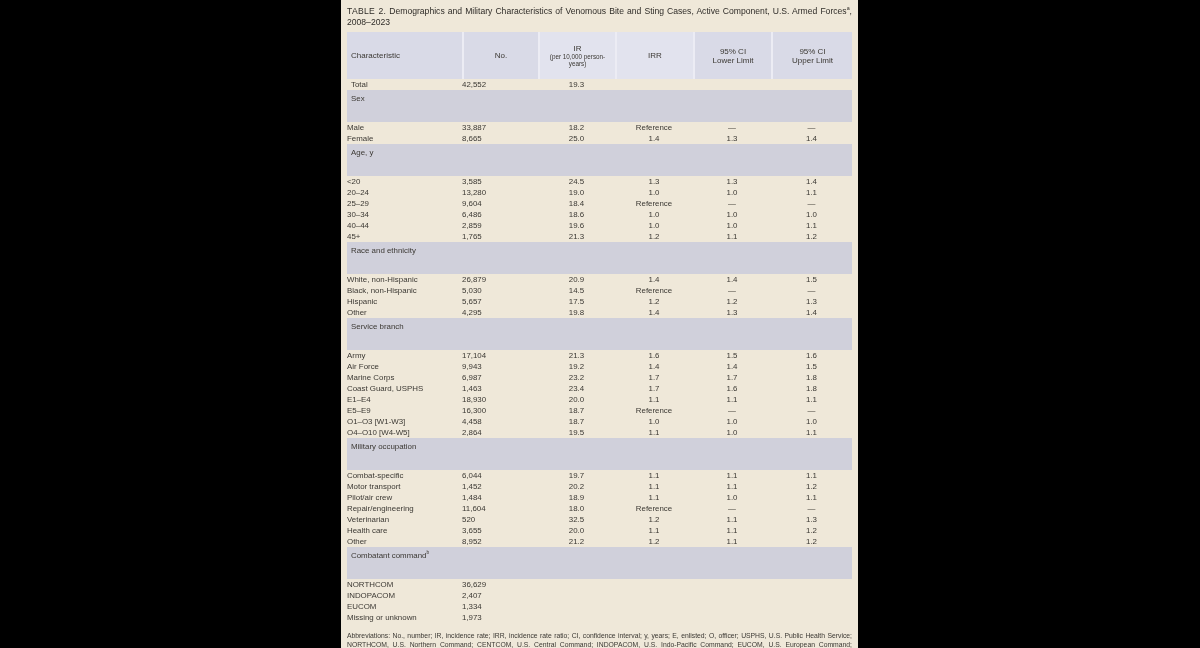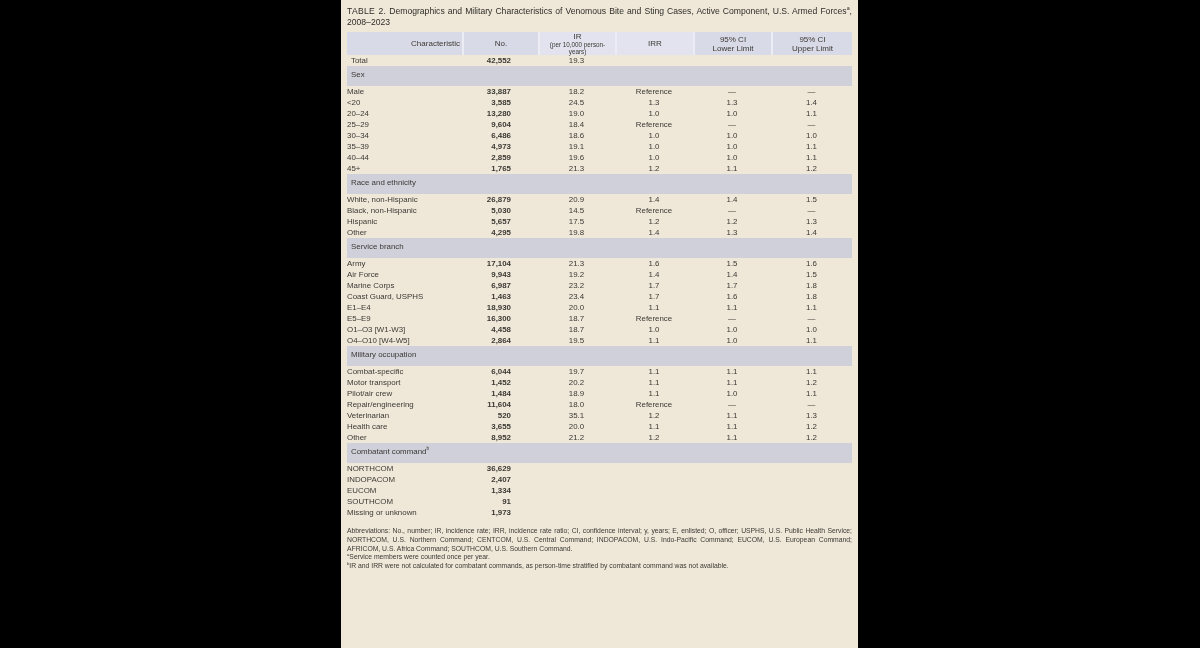--- a/index.html
+++ b/index.html
@@ -15,37 +15,37 @@
     font-size:8.6px;line-height:10.6px;text-align:justify;color:#2f2c28;margin:0 0 5px 0;
   }
   .title .b{font-weight:normal;letter-spacing:.3px;}
   sup{font-size:62%;vertical-align:super;line-height:0;}
   table{
     width:505px;table-layout:fixed;border-collapse:separate;border-spacing:0;
     color:#3b3833;
   }
   th{
     background:#D9DAE7;font-weight:normal;font-size:8px;line-height:9px;
-    padding:0 2px;vertical-align:middle;text-align:center;
-  }
-  th.first{text-align:right;padding-left:4px;margin-top:41px;}
+    padding:12px 2px;vertical-align:middle;text-align:center;
+  }
+  th.first{text-align:left;padding-left:4px;margin-top:41px;}
   th.lt{background:#E2E3EE;}
   th + th{border-left:2px solid #ECECF4;}
   th .note{font-size:6.3px;line-height:7px;}
   tr.data td{
     font-size:7.9px;height:11px;line-height:11px;padding:0;white-space:nowrap;
     overflow:visible;
   }
   td.lab{padding-left:16px;text-align:left;}
   td.lab.noind{padding-left:4px;}
-  tr.data td:nth-child(2){text-align:right;padding-right:27px;font-weight:bold;}
+  tr.data td:nth-child(2){padding-right:27px;}
   tr.data td:nth-child(n+3){text-align:center;}
   tr.section td{
     background:#D0D0DB;font-size:7.9px;height:16px;line-height:11px;
-    padding:0 0 4px 4px;text-align:left;white-space:nowrap;
+    padding:0 0 16px 4px;text-align:left;white-space:nowrap;
   }
   .footnotes{margin-top:9px;font-size:6.8px;line-height:8.7px;color:#3b3833;}
   .footnotes p{margin:0;}
   .footnotes .abbr{text-align:justify;}
 </style>
 </head>
 <body>
 
 <div class="page">
   <p class="title"><span class="b">TABLE 2.</span><span> Demographics and Military Characteristics of Venomous Bite and Sting Cases, Active Component, U.S. Armed Forces</span><sup>a</sup><span>, 2008–2023</span></p>
@@ -98,20 +98,31 @@
         </tr>
         <tr class="data">
           <td class="lab">Male</td>
           <td>33,887</td>
           <td>18.2</td>
           <td>Reference</td>
           <td>—</td>
           <td>—</td>
         </tr>
         <tr class="data">
+          <td class="lab">Female</td>
+          <td>8,665</td>
+          <td>25.0</td>
+          <td>1.4</td>
+          <td>1.3</td>
+          <td>1.4</td>
+        </tr>
+        <tr class="section">
+          <td colspan="6">Age, y</td>
+        </tr>
+        <tr class="data">
           <td class="lab">&lt;20</td>
           <td>3,585</td>
           <td>24.5</td>
           <td>1.3</td>
           <td>1.3</td>
           <td>1.4</td>
         </tr>
         <tr class="data">
           <td class="lab">20–24</td>
           <td>13,280</td>
@@ -128,28 +139,20 @@
           <td>—</td>
           <td>—</td>
         </tr>
         <tr class="data">
           <td class="lab">30–34</td>
           <td>6,486</td>
           <td>18.6</td>
           <td>1.0</td>
           <td>1.0</td>
           <td>1.0</td>
-        </tr>
-        <tr class="data">
-          <td class="lab">35–39</td>
-          <td>4,973</td>
-          <td>19.1</td>
-          <td>1.0</td>
-          <td>1.0</td>
-          <td>1.1</td>
         </tr>
         <tr class="data">
           <td class="lab">40–44</td>
           <td>2,859</td>
           <td>19.6</td>
           <td>1.0</td>
           <td>1.0</td>
           <td>1.1</td>
         </tr>
         <tr class="data">
@@ -293,21 +296,21 @@
           <td class="lab">Repair/engineering</td>
           <td>11,604</td>
           <td>18.0</td>
           <td>Reference</td>
           <td>—</td>
           <td>—</td>
         </tr>
         <tr class="data">
           <td class="lab">Veterinarian</td>
           <td>520</td>
-          <td>35.1</td>
+          <td>32.5</td>
           <td>1.2</td>
           <td>1.1</td>
           <td>1.3</td>
         </tr>
         <tr class="data">
           <td class="lab">Health care</td>
           <td>3,655</td>
           <td>20.0</td>
           <td>1.1</td>
           <td>1.1</td>
@@ -336,28 +339,20 @@
           <td class="lab">INDOPACOM</td>
           <td>2,407</td>
           <td></td>
           <td></td>
           <td></td>
           <td></td>
         </tr>
         <tr class="data">
           <td class="lab">EUCOM</td>
           <td>1,334</td>
-          <td></td>
-          <td></td>
-          <td></td>
-          <td></td>
-        </tr>
-        <tr class="data">
-          <td class="lab">SOUTHCOM</td>
-          <td>91</td>
           <td></td>
           <td></td>
           <td></td>
           <td></td>
         </tr>
         <tr class="data">
           <td class="lab">Missing or unknown</td>
           <td>1,973</td>
           <td></td>
           <td></td>

